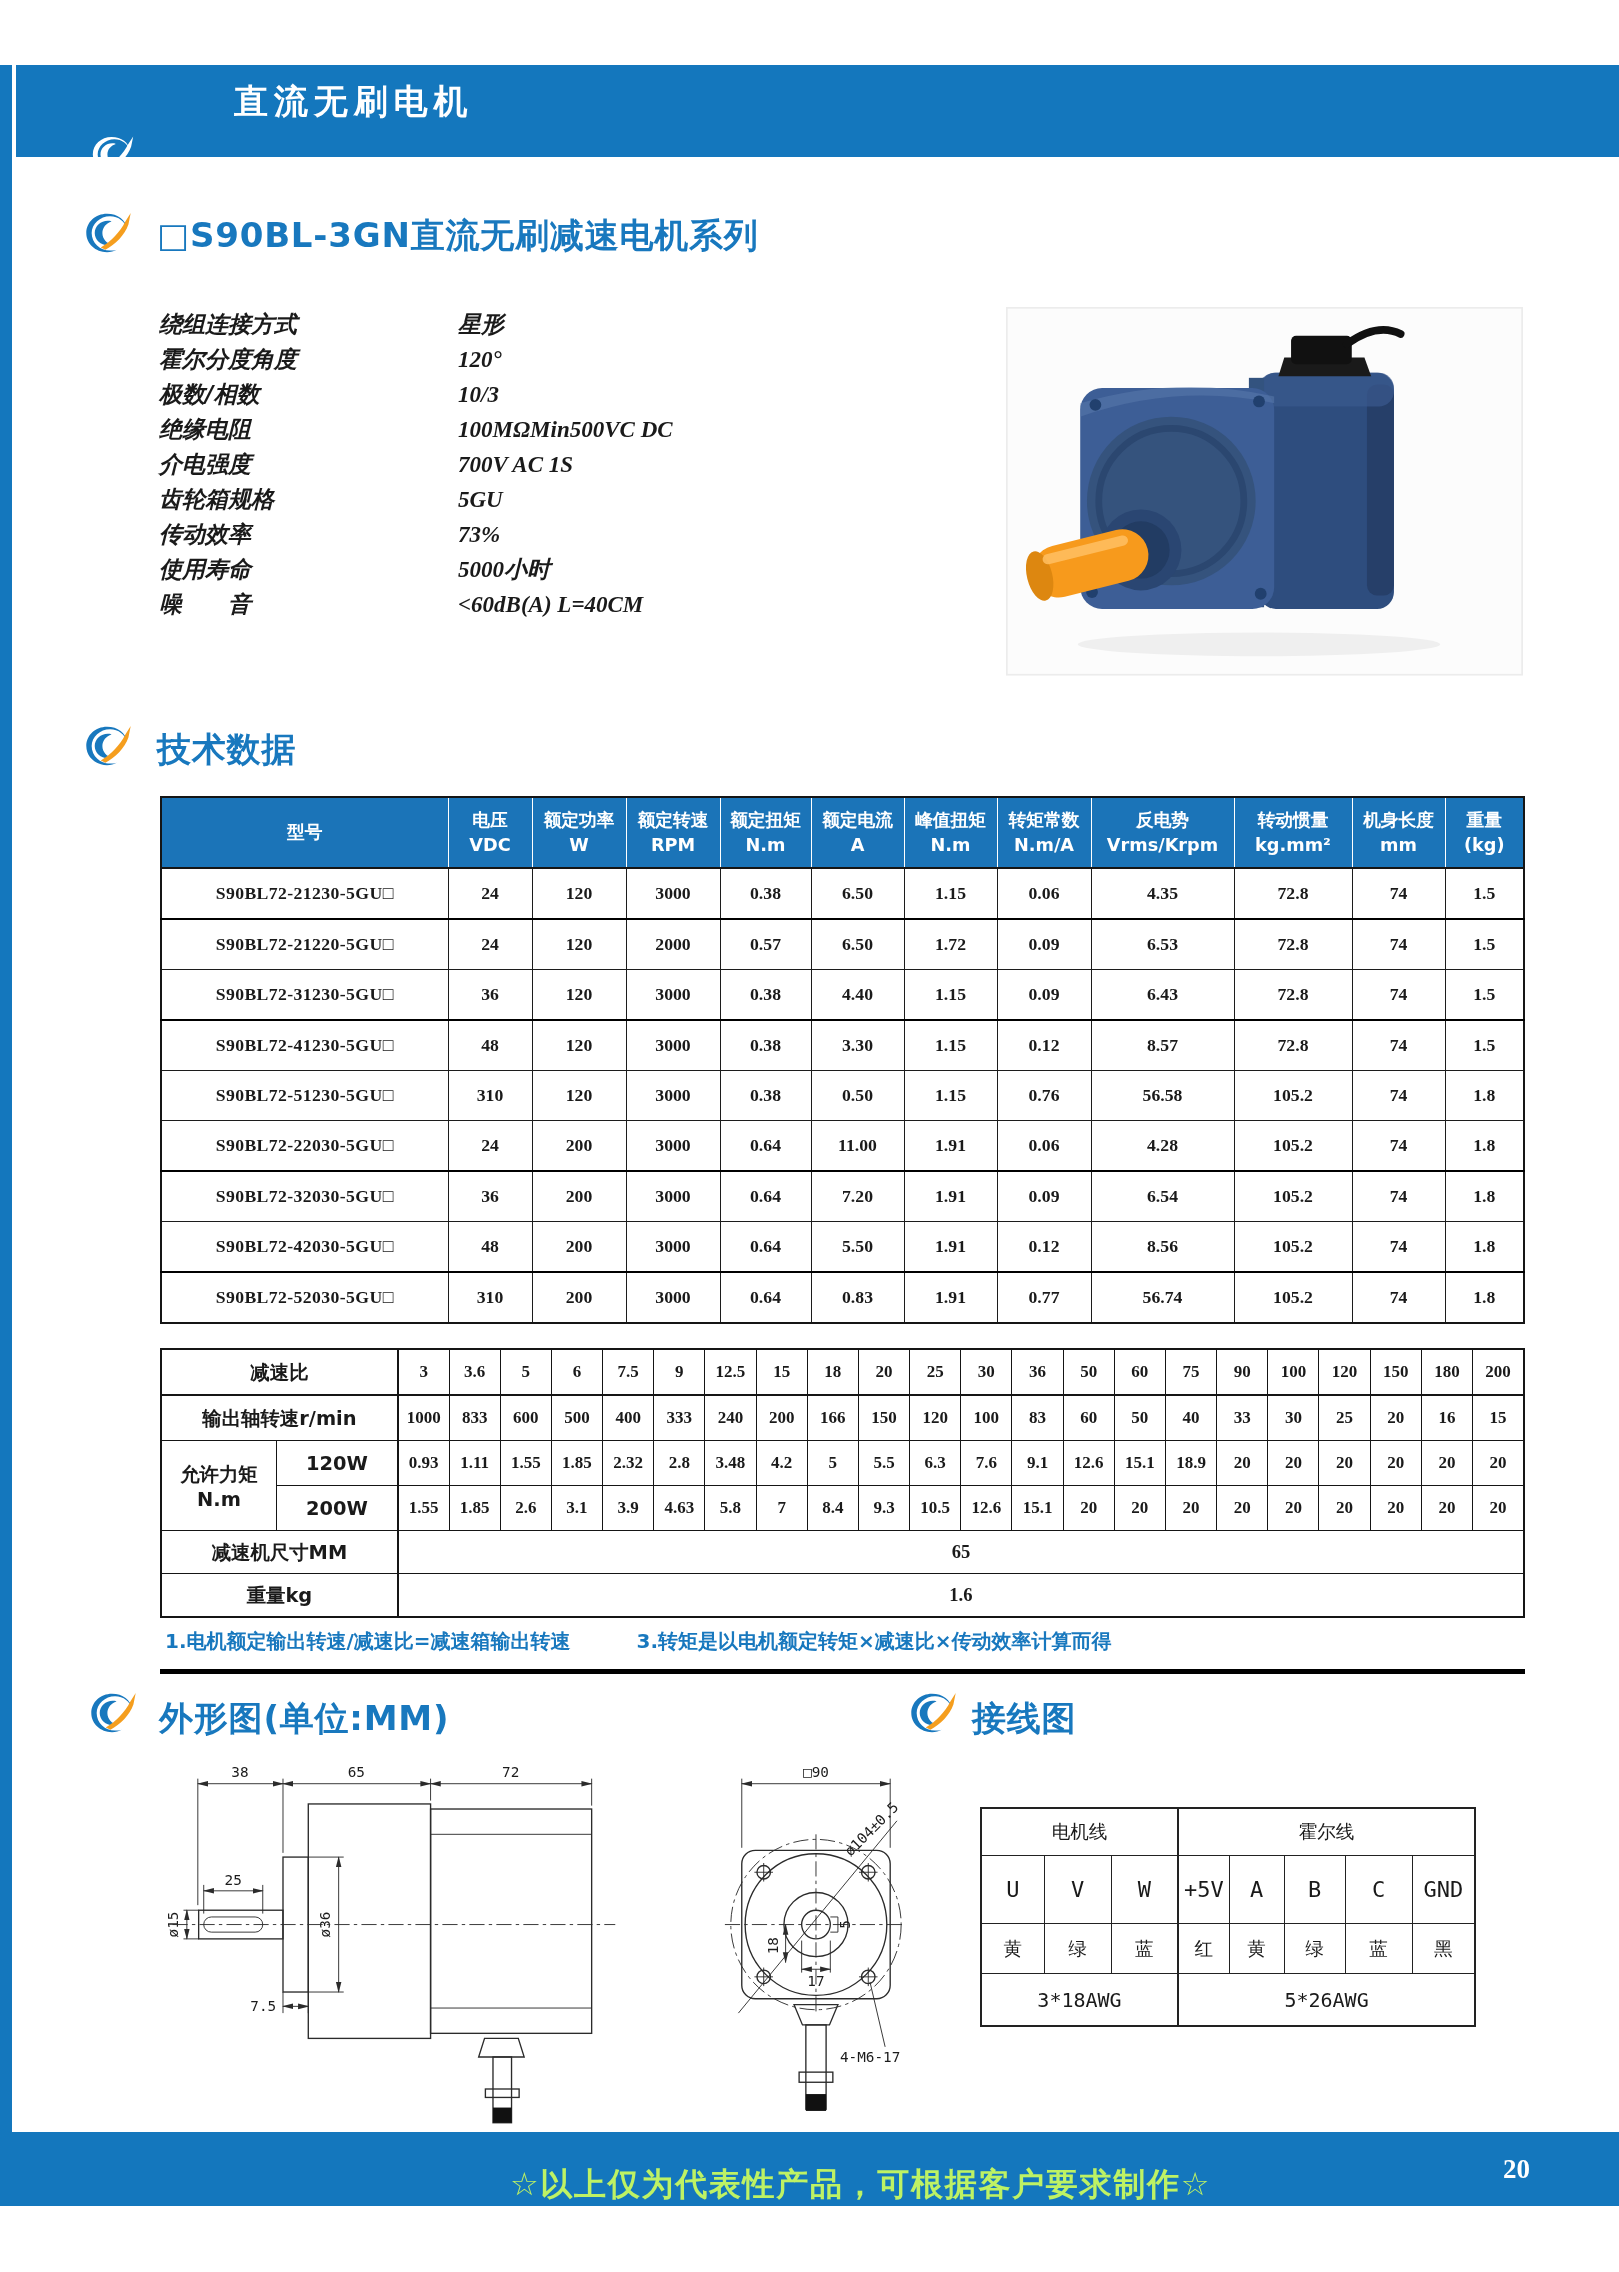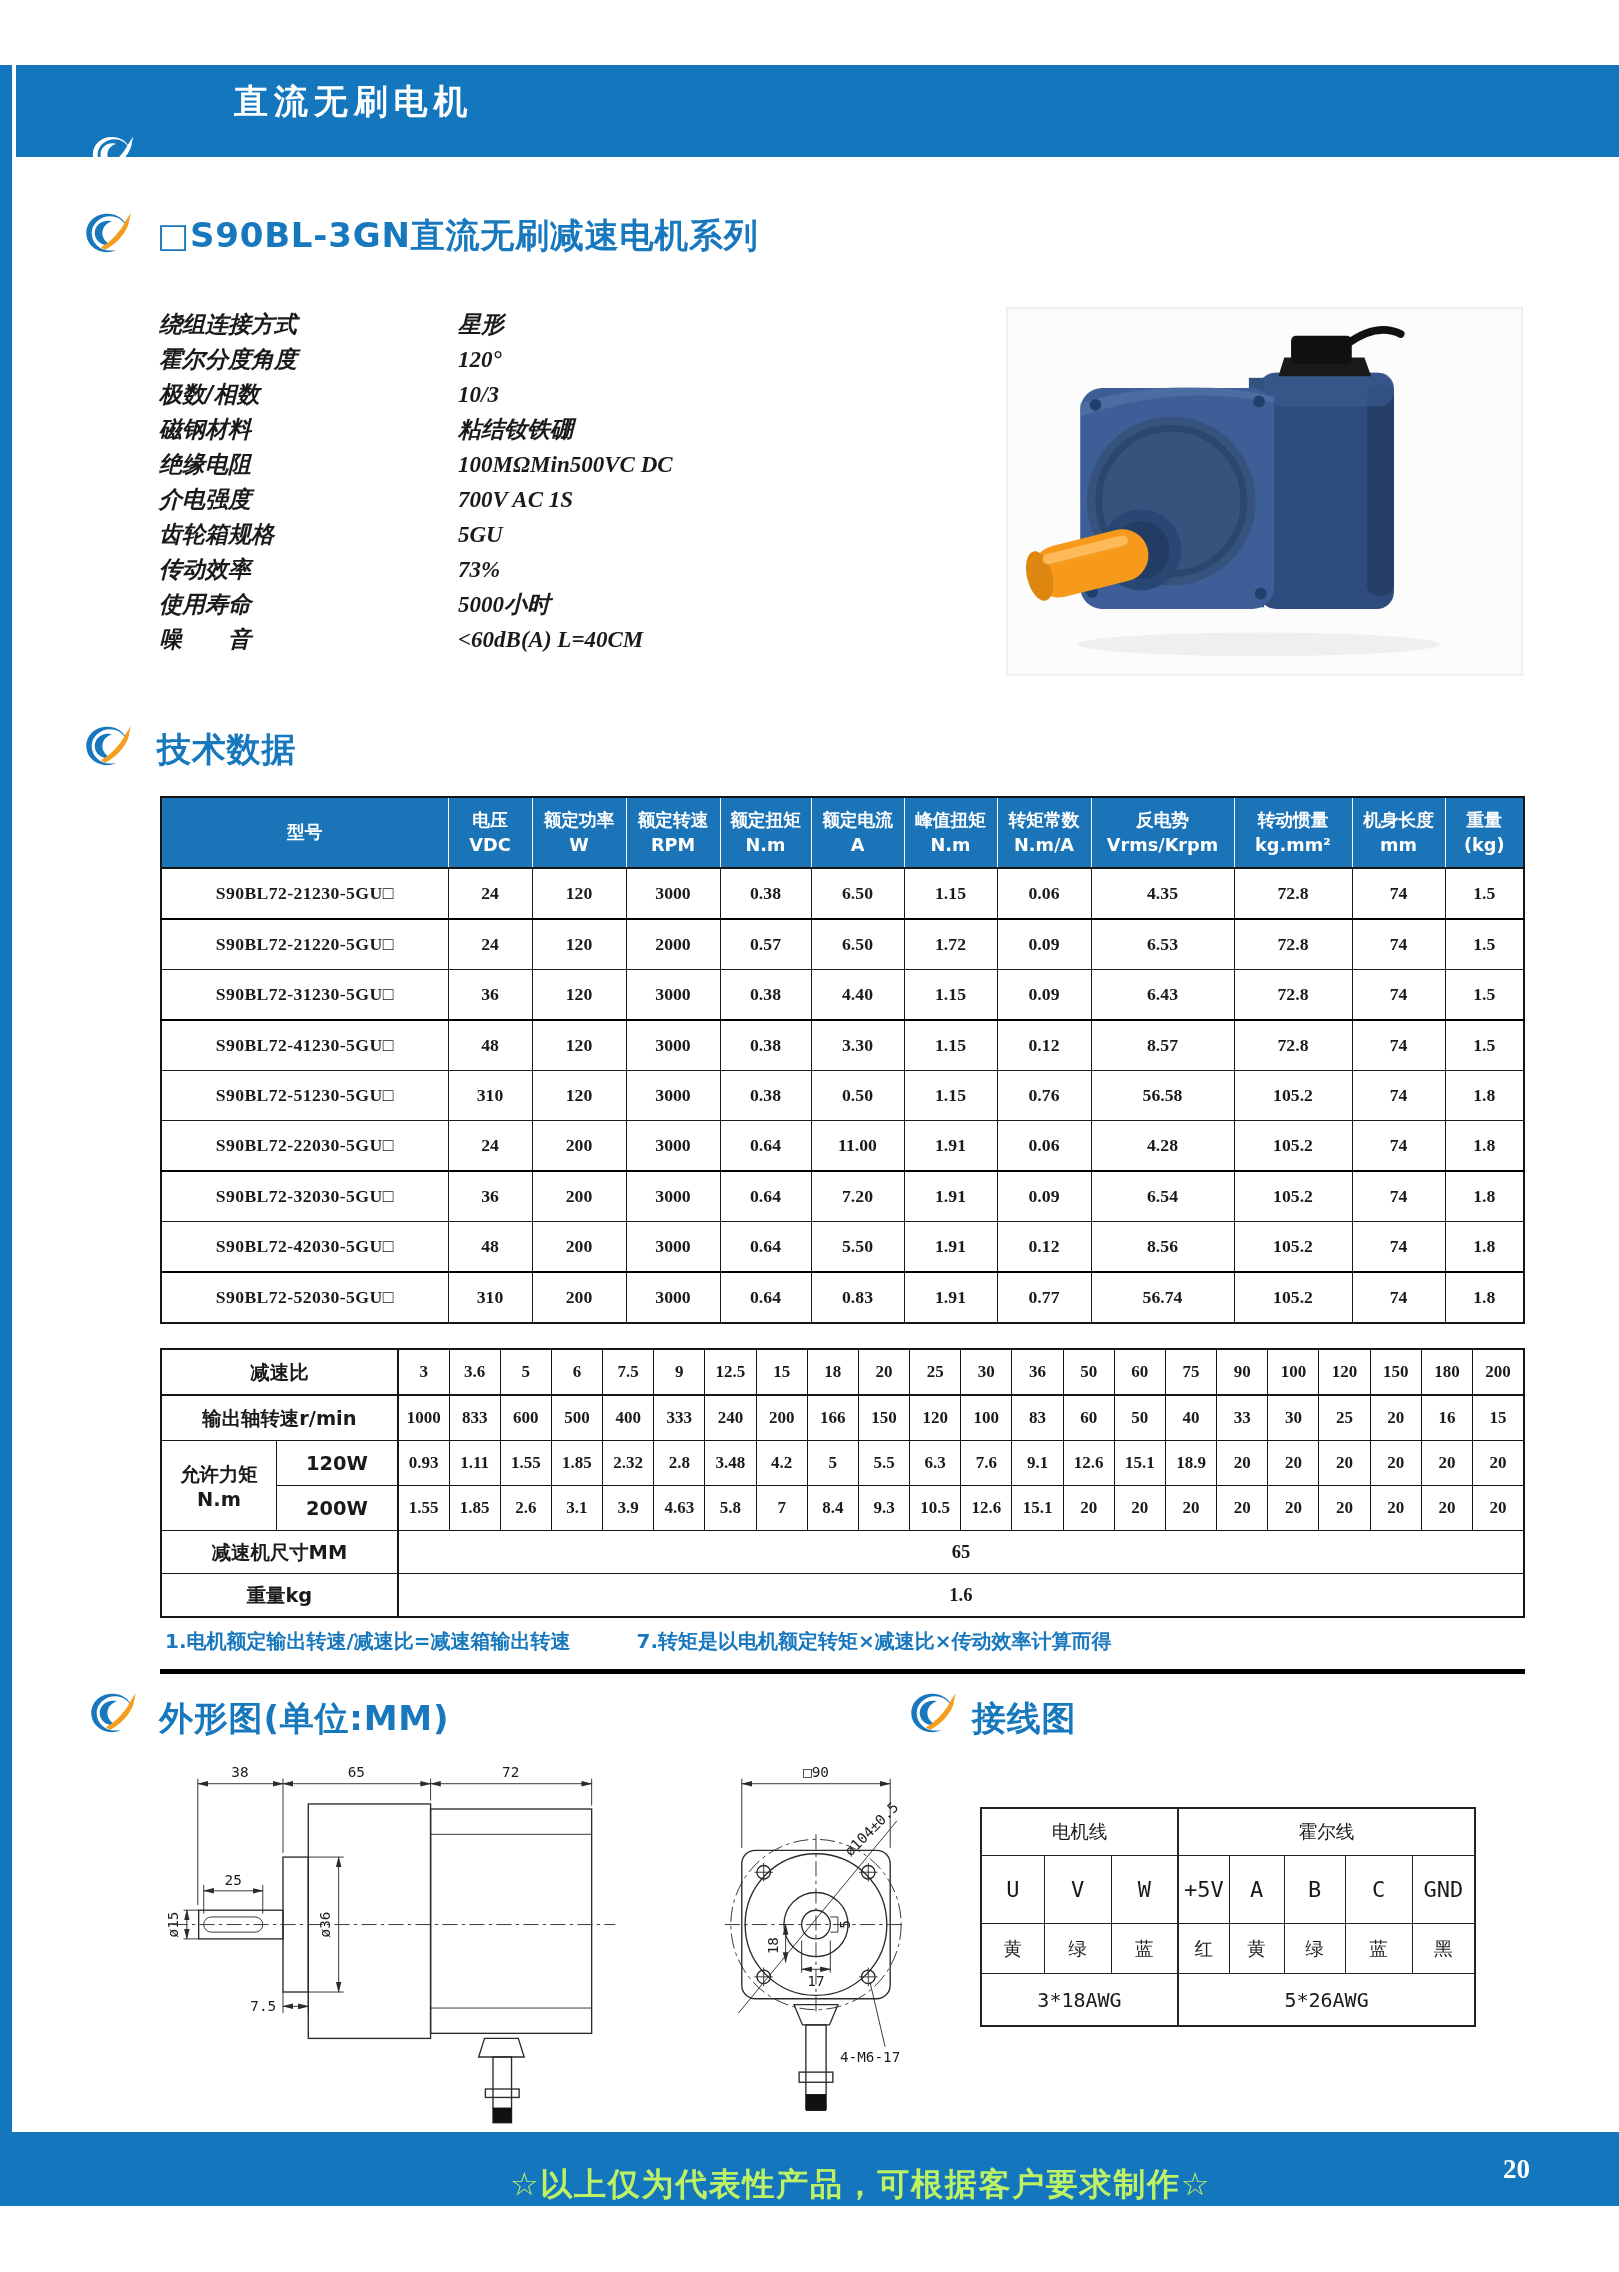--- a/index.html
+++ b/index.html
@@ -109,24 +109,20 @@
         <span class="spec-label">绕组连接方式</span>
         <span class="spec-value">星形</span>
       </div>
       <div class="spec-row">
         <span class="spec-label">霍尔分度角度</span>
         <span class="spec-value">120°</span>
       </div>
       <div class="spec-row">
         <span class="spec-label">极数/相数</span>
         <span class="spec-value">10/3</span>
-      </div>
-      <div class="spec-row">
-        <span class="spec-label">磁钢材料</span>
-        <span class="spec-value">粘结钕铁硼</span>
       </div>
       <div class="spec-row">
         <span class="spec-label">绝缘电阻</span>
         <span class="spec-value">100MΩMin500VC DC</span>
       </div>
       <div class="spec-row">
         <span class="spec-label">介电强度</span>
         <span class="spec-value">700V AC 1S</span>
       </div>
       <div class="spec-row">
@@ -521,21 +517,21 @@
           <td class="merged" colspan="22">65</td>
         </tr>
         <tr class="short">
           <td class="lbl lbl-r" colspan="2">重量kg</td>
           <td class="merged" colspan="22">1.6</td>
         </tr>
       </tbody>
     </table>
     <div class="footnote">
       <span>1.电机额定输出转速/减速比=减速箱输出转速</span>
-      <span class="fn2">7.转矩是以电机额定转矩×减速比×传动效率计算而得</span>
+      <span class="fn2">3.转矩是以电机额定转矩×减速比×传动效率计算而得</span>
     </div>
   </div>
 
   <span class="swirl swirl-color sec-icon" style="left:89px;top:1691px;">
       <svg viewBox="0 0 64 56">
         <path d="M30 3C15 3 3 14 3 28c0 14 12 25 27 25 5 0 9-1 13-3-3 1-6 1-9 1C21 51 10 41 10 28 10 16 21 6 34 6c11 0 20 7 22 17C55 11 44 3 30 3Z" fill="currentColor"></path>
         <path d="M31 12c-9 0-17 7-17 16 0 9 8 16 17 16 2 0 4 0 6-1-7-1-13-7-13-15 0-7 5-13 12-15-2-1-3-1-5-1Z" fill="currentColor"></path>
         <path d="M22 47C35 39 47 27 54 13l7-11-3 15C53 31 41 43 28 50Z" fill="var(--swirl-accent)"></path>
       </svg>
     </span>

